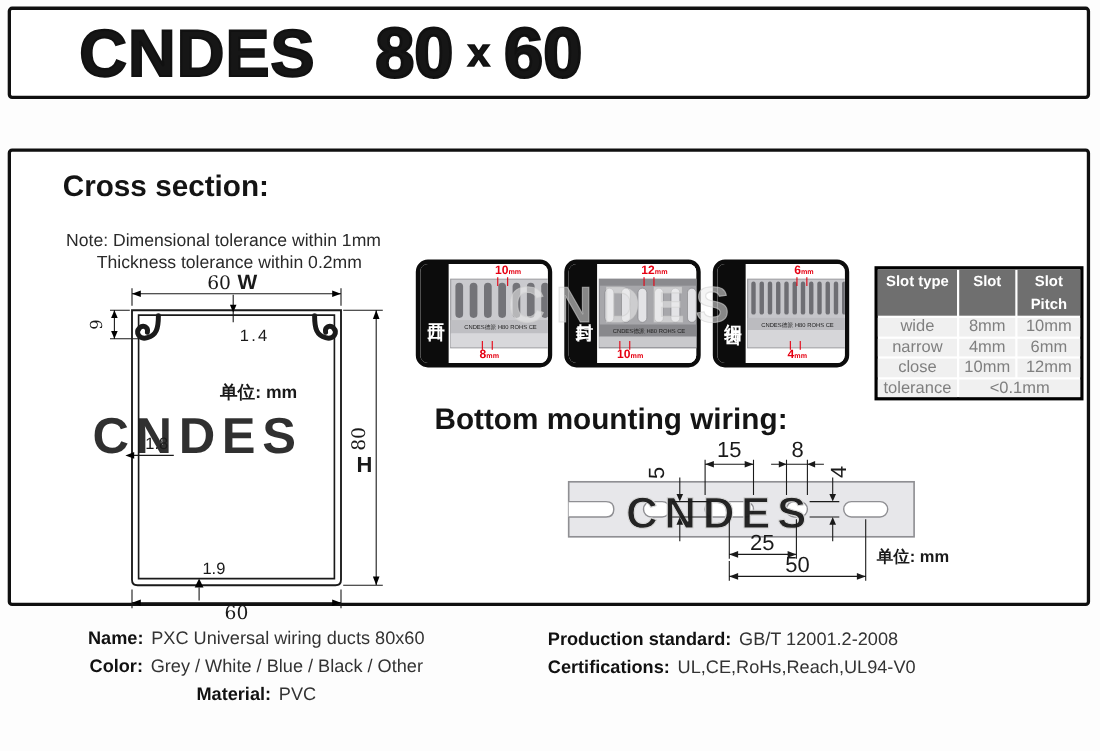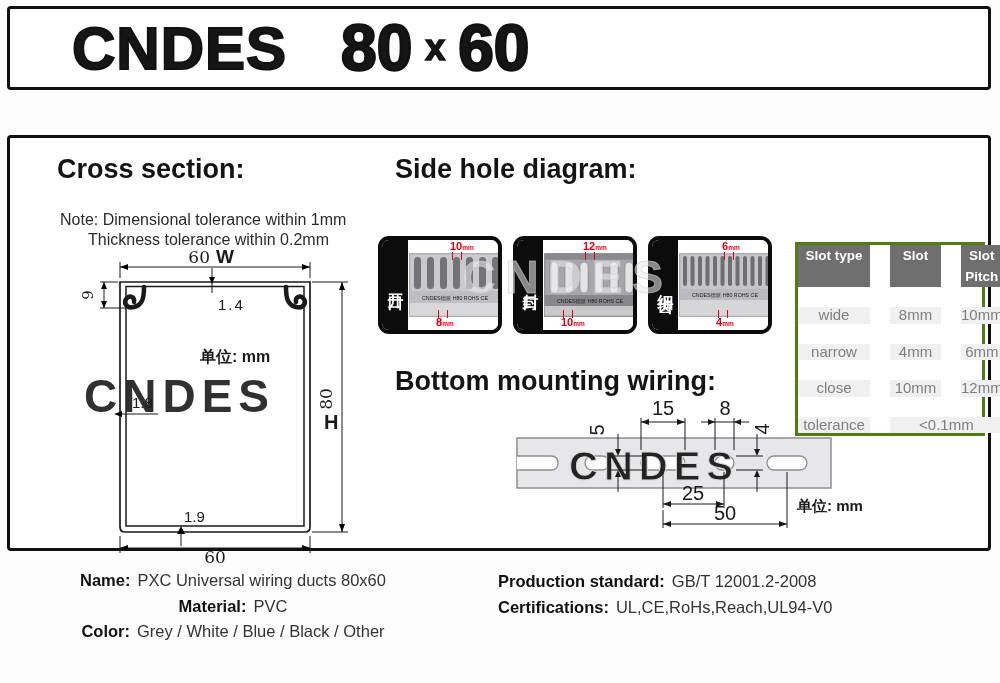--- a/index.html
+++ b/index.html
@@ -31,21 +31,21 @@
   .photo-svg{position:absolute;left:1px;top:13px;width:92px;height:64px;}
   .dim{position:absolute;color:#e60012;font-weight:bold;font-size:11px;line-height:11px;white-space:nowrap;}
   .dim .u{font-size:6.5px;}
   .dim::before,.dim::after{content:"";position:absolute;width:1px;height:8px;background:#e60012;}
   .dim-top{top:1px;}  .dim-top::before{left:2px;top:11px;}  .dim-top::after{left:11px;top:11px;}
   .dim-bottom{bottom:1px;} .dim-bottom::before{left:2px;bottom:11px;} .dim-bottom::after{left:11px;bottom:11px;}
   .ghost{position:absolute;font-size:46px;font-weight:bold;letter-spacing:10px;
          color:rgba(236,236,236,0.55);-webkit-text-stroke:1px rgba(208,208,208,0.6);z-index:6;pointer-events:none;}
   
   #slot-table{position:absolute;left:785px;top:104px;width:190px;box-sizing:border-box;
-              border:3px solid #4d7c0f;background:#fff;display:grid;grid-template-columns:72px 51px 1fr;gap:20px;}
+              border:3px solid #000000;background:#fff;display:grid;grid-template-columns:72px 51px 1fr;gap:2px;}
   #slot-table .th{background:#6f6f6f;color:#fff;font-size:13.5px;font-weight:bold;text-align:center;line-height:21px;}
   #slot-table .td{background:#f0f0f0;color:#7f7f7f;font-size:15px;text-align:center;line-height:16.5px;}
   #slot-table .span2{grid-column:2/4;}
   
   svg text{fill:#1a1a1a;}
   .serif-dim{font-family:"DejaVu Serif","Liberation Serif",serif;}
   .sans-dim{font-family:"Liberation Sans","DejaVu Sans",sans-serif;}
   .wm{font-weight:bold;letter-spacing:6px;}
 </style>
 </head>
@@ -116,25 +116,24 @@
       <g stroke="#1a1a1a" stroke-width="1">
         <path d="M60,288 V305 M250,288 V305 M60,300 H250" fill="none"></path>
       </g>
       <polygon points="60,300 68,297 68,303"></polygon>
       <polygon points="250,300 242,297 242,303"></polygon>
       <text class="serif-dim" x="155" y="315" font-size="17" text-anchor="middle">60</text>
     </svg>
 
     <div id="specs-left" class="abs">
       <div class="spec-line"><b>Name:</b><span>PXC Universal wiring ducts 80x60</span></div>
+      <div class="spec-line"><b>Color:</b><span>Grey / White / Blue / Black / Other</span></div>
       <div class="spec-line"><b>Material:</b><span>PVC</span></div>
-      <div class="spec-line"><b>Color:</b><span>Grey / White / Blue / Black / Other</span></div>
-    </div>
-
-    <div class="h2" style="left:385px;top:16px;">Side hole diagram:</div>
+    </div>
+
 
     <div class="thumb" style="left:368px;">
       <div class="thumb-bar">
           <span>开口</span>
         </div>
       <div class="thumb-body">
         <svg class="photo-svg" viewBox="0 0 92 64">
           <rect x="0.7" y="0.7" width="90.6" height="62.6" fill="#cacace" stroke="#9b9b9e"></rect>
           <g fill="#737378">
             <rect x="5" y="4" width="7" height="32" rx="3.5"></rect>

